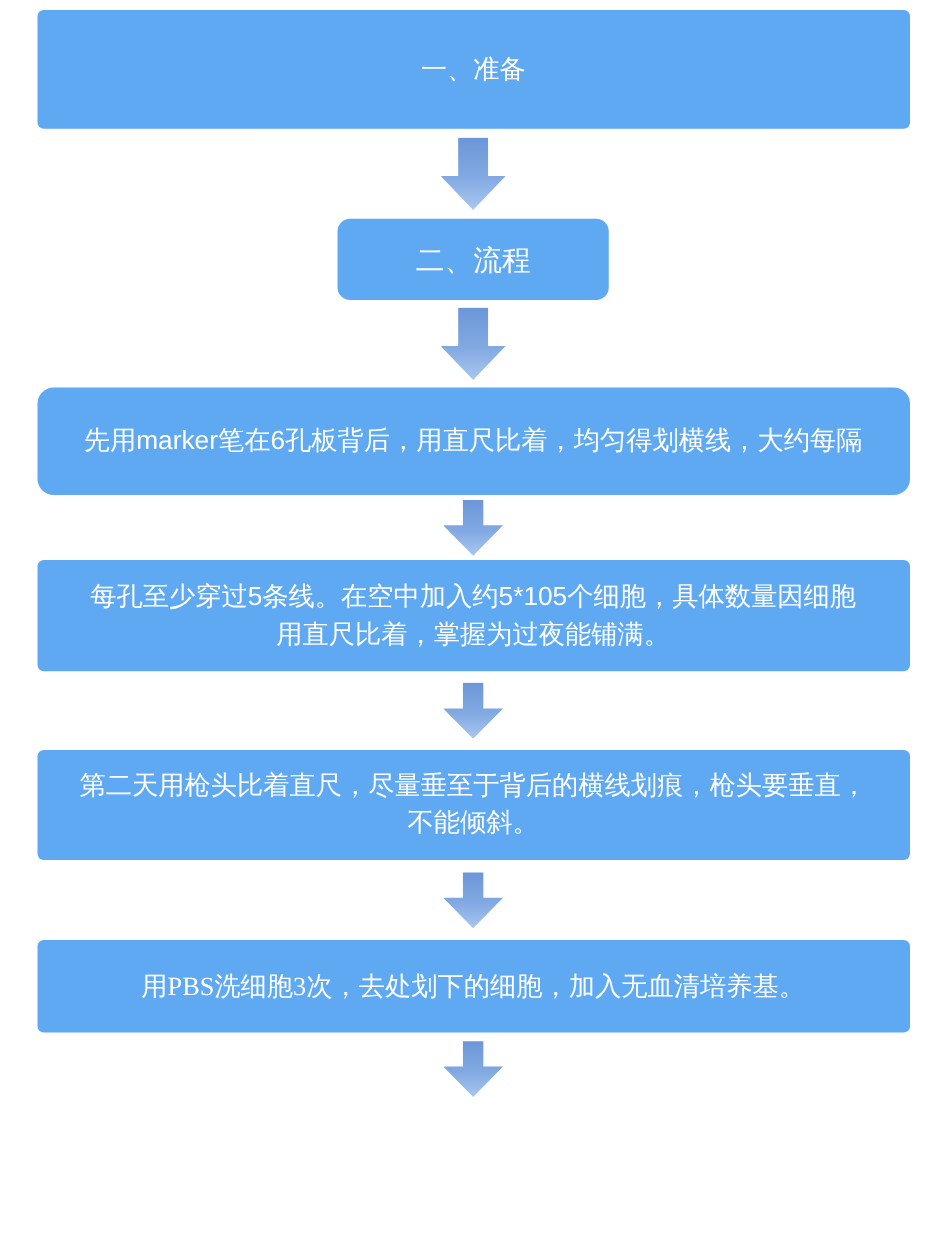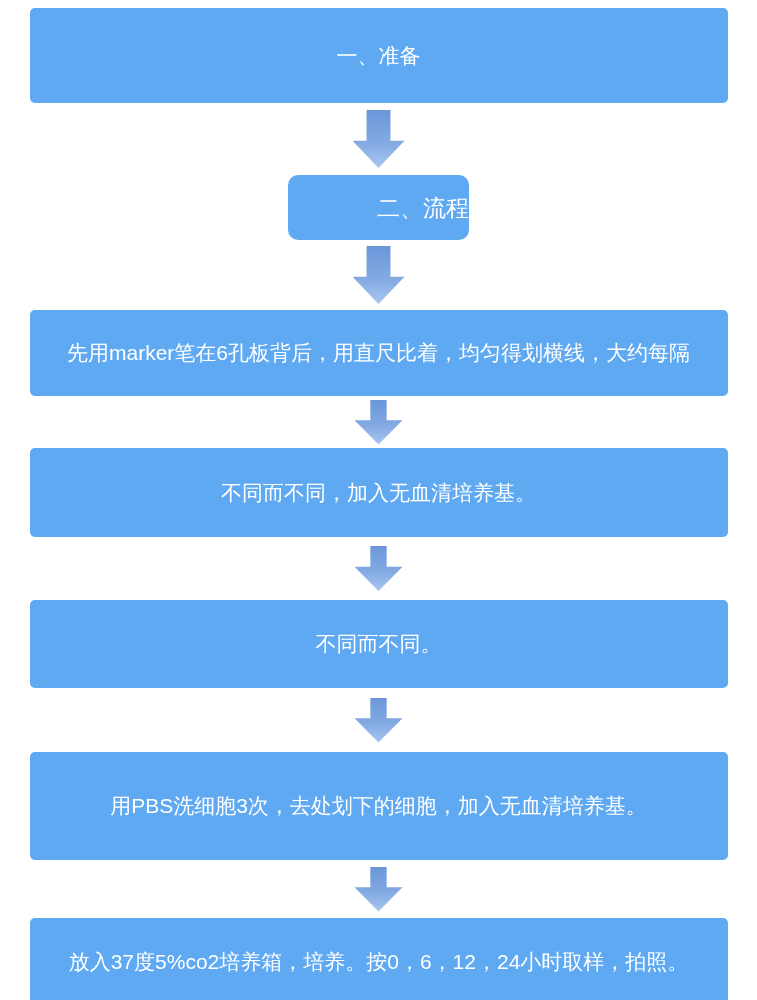--- a/index.html
+++ b/index.html
@@ -32,25 +32,25 @@
     align-items: center;
     text-align: center;
     border-radius: 5px;
     font-size: 21px;
     line-height: 30px;
     flex-shrink: 0;
   }
   .box .line { width: 100%; }
   .full { width: 698px; }
   .b1 { height: 95px; }
-  .b2 { width: 181px; height: 65px; border-radius: 10px; font-size: 23px; text-align: right; }
-  .b3 { height: 86px; }
+  .b2 { width: 217px; height: 65px; border-radius: 10px; font-size: 23px; }
+  .b3 { height: 86px; border-radius: 13px; }
   .b4 { height: 89px; }
   .b5 { height: 88px; }
-  .b6 { height: 108px; }
+  .b6 { height: 74px; font-family: Liberation Serif, serif; }
   .b7 { height: 88px; }
   .gap {
     display: flex;
     align-items: center;
     justify-content: center;
     flex-shrink: 0;
   }
   .gA { height: 72px; }
   .gB { height: 70px; }
   .g1 { height: 52px; }
@@ -94,40 +94,39 @@
 
   <div class="box full b3">
     <div class="line">先用marker笔在6孔板背后，用直尺比着，均匀得划横线，大约每隔</div>
   </div>
 
   <div class="gap g1">
     <div class="arrow small"></div>
   </div>
 
   <div class="box full b4">
-    <div class="line">不同而不同，加入无血清培养基。</div>
+    <div class="line">每孔至少穿过5条线。在空中加入约5*105个细胞，具体数量因细胞</div>
+    <div class="line">用直尺比着，掌握为过夜能铺满。</div>
   </div>
 
   <div class="gap g2">
     <div class="arrow small"></div>
   </div>
 
   <div class="box full b5">
-    <div class="line">不同而不同。</div>
+    <div class="line">第二天用枪头比着直尺，尽量垂至于背后的横线划痕，枪头要垂直，</div>
+    <div class="line">不能倾斜。</div>
   </div>
 
   <div class="gap g3">
     <div class="arrow small"></div>
   </div>
 
   <div class="box full b6">
     <div class="line">用PBS洗细胞3次，去处划下的细胞，加入无血清培养基。</div>
   </div>
 
   <div class="gap g4">
     <div class="arrow small"></div>
   </div>
 
-  <div class="box full b7">
-    <div class="line">放入37度5%co2培养箱，培养。按0，6，12，24小时取样，拍照。</div>
-  </div>
 
 </div>
 
 </body></html>

